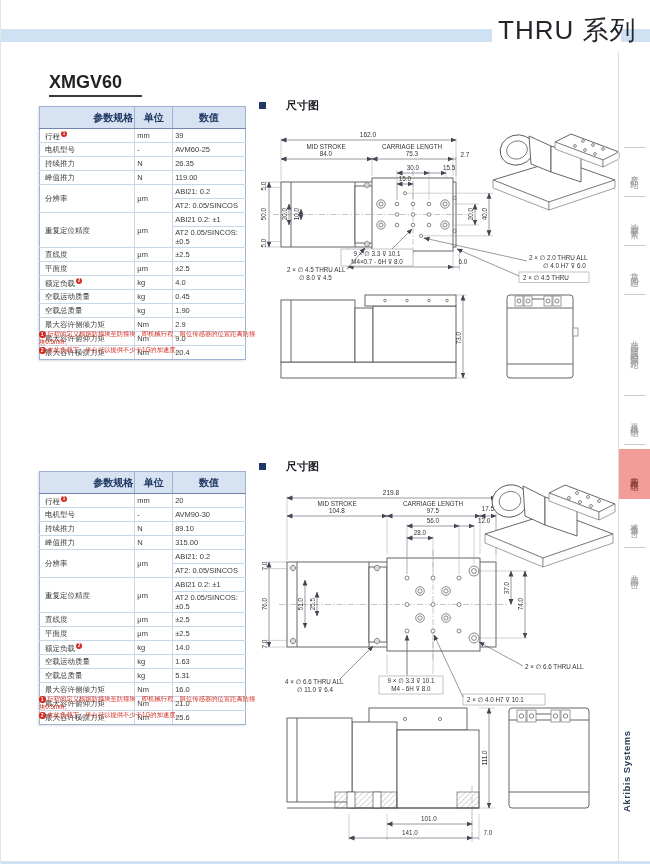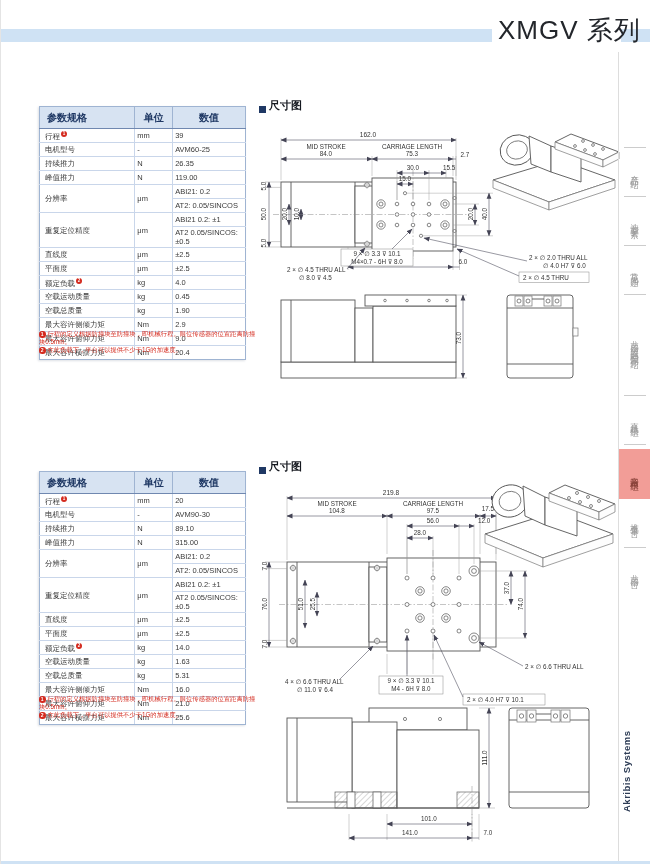--- a/index.html
+++ b/index.html
@@ -9,35 +9,35 @@
   .band{position:absolute;top:29px;height:13px;background:#cfe2f4;}
   .series{position:absolute;top:13px;left:497px;font-size:26px;font-weight:500;color:#23262b;letter-spacing:1px;}
   
   .model{position:absolute;left:48px;font-size:18px;font-weight:700;color:#222;
          border-bottom:2px solid #3a3a3a;padding:0 20px 2px 0;}
   
   .spec{position:absolute;left:38px;width:207px;border-collapse:collapse;background:#fff;
         font-size:7.5px;color:#3a3a3a;box-shadow:-1px 1px 2px rgba(120,130,150,.25);}
   .spec th{background:#d7e3f2;color:#1f3864;font-size:10px;font-weight:700;height:19px;
            border:1px solid #9fb4d2;border-bottom:1.5px solid #7088b0;}
-  .spec th:first-child{text-align:left;padding-left:7px;}
+  .spec th:first-child{text-align:right;padding-left:0;}
   .spec td{border:1px solid #c9d6ea;height:11px;line-height:9px;padding:1px 2px;}
   .spec td.l{text-align:left;padding-left:5px;}
   .spec td.c{text-align:left;}
   .spec tr td:first-child{border-left:1px solid #9fb4d2;}
   .spec tr td:last-child{border-right:1px solid #9fb4d2;}
   .spec tr:last-child td{border-bottom:1px solid #9fb4d2;}
   .fn{display:inline-block;background:#d42a1e;color:#fff;border-radius:50%;width:6px;height:6px;
       line-height:6.5px;font-size:4.5px;text-align:center;vertical-align:super;margin-left:1px;font-weight:700;}
   
   .notes{position:absolute;left:38px;width:220px;color:#d42a1e;font-size:6.3px;line-height:8px;}
   .nm{display:inline-block;background:#d42a1e;color:#fff;border-radius:50%;width:6.5px;height:6.5px;
       line-height:7px;font-size:5px;text-align:center;margin-right:2px;font-weight:700;}
   
-  .dimlbl{position:absolute;display:flex;align-items:flex-end;gap:3px;font-size:11px;font-weight:700;color:#15181f;}
+  .dimlbl{position:absolute;display:flex;align-items:center;gap:20px;font-size:11px;font-weight:700;color:#15181f;}
   .sq{width:7px;height:7px;background:#1f3864;display:inline-block;}
   
   .dsvg{position:absolute;}
   .dsvg text{font-family:"Liberation Sans","DejaVu Sans",sans-serif;font-size:6.3px;fill:#333;}
   .dsvg text.big{font-size:6.6px;}
   .o{stroke:#555;fill:#fff;stroke-width:0.9;}
   .oo{stroke:#555;fill:none;stroke-width:0.9;}
   .t{stroke:#777;fill:#fdfdfd;stroke-width:0.7;}
   .d{stroke:#445;stroke-width:0.55;fill:none;}
   .e{stroke:#999;stroke-width:0.45;fill:none;}
@@ -55,22 +55,23 @@
          transform:rotate(180deg);font-size:9.5px;font-weight:700;color:#2e3d56;letter-spacing:0.5px;}
   .bottomband{position:absolute;left:0;bottom:0;width:650px;height:3px;background:#cfe2f4;}
 </style>
 </head>
 <body>
 
 <div class="page">
 
   <div class="band" style="left:0;width:491px"></div>
   <div class="band" style="left:620px;width:30px"></div>
-  <div class="series">XMGV 系列</div>
-
+  <div class="series">THRU 系列</div>
+
+  <div class="model" style="top:72px">XMGV60</div>
 
   <table class="spec" style="top:106px">
     <colgroup>
         <col style="width:96px">
         <col style="width:38px">
         <col style="width:73px">
       </colgroup>
     <tbody>
         <tr>
       <th>参数规格</th>

